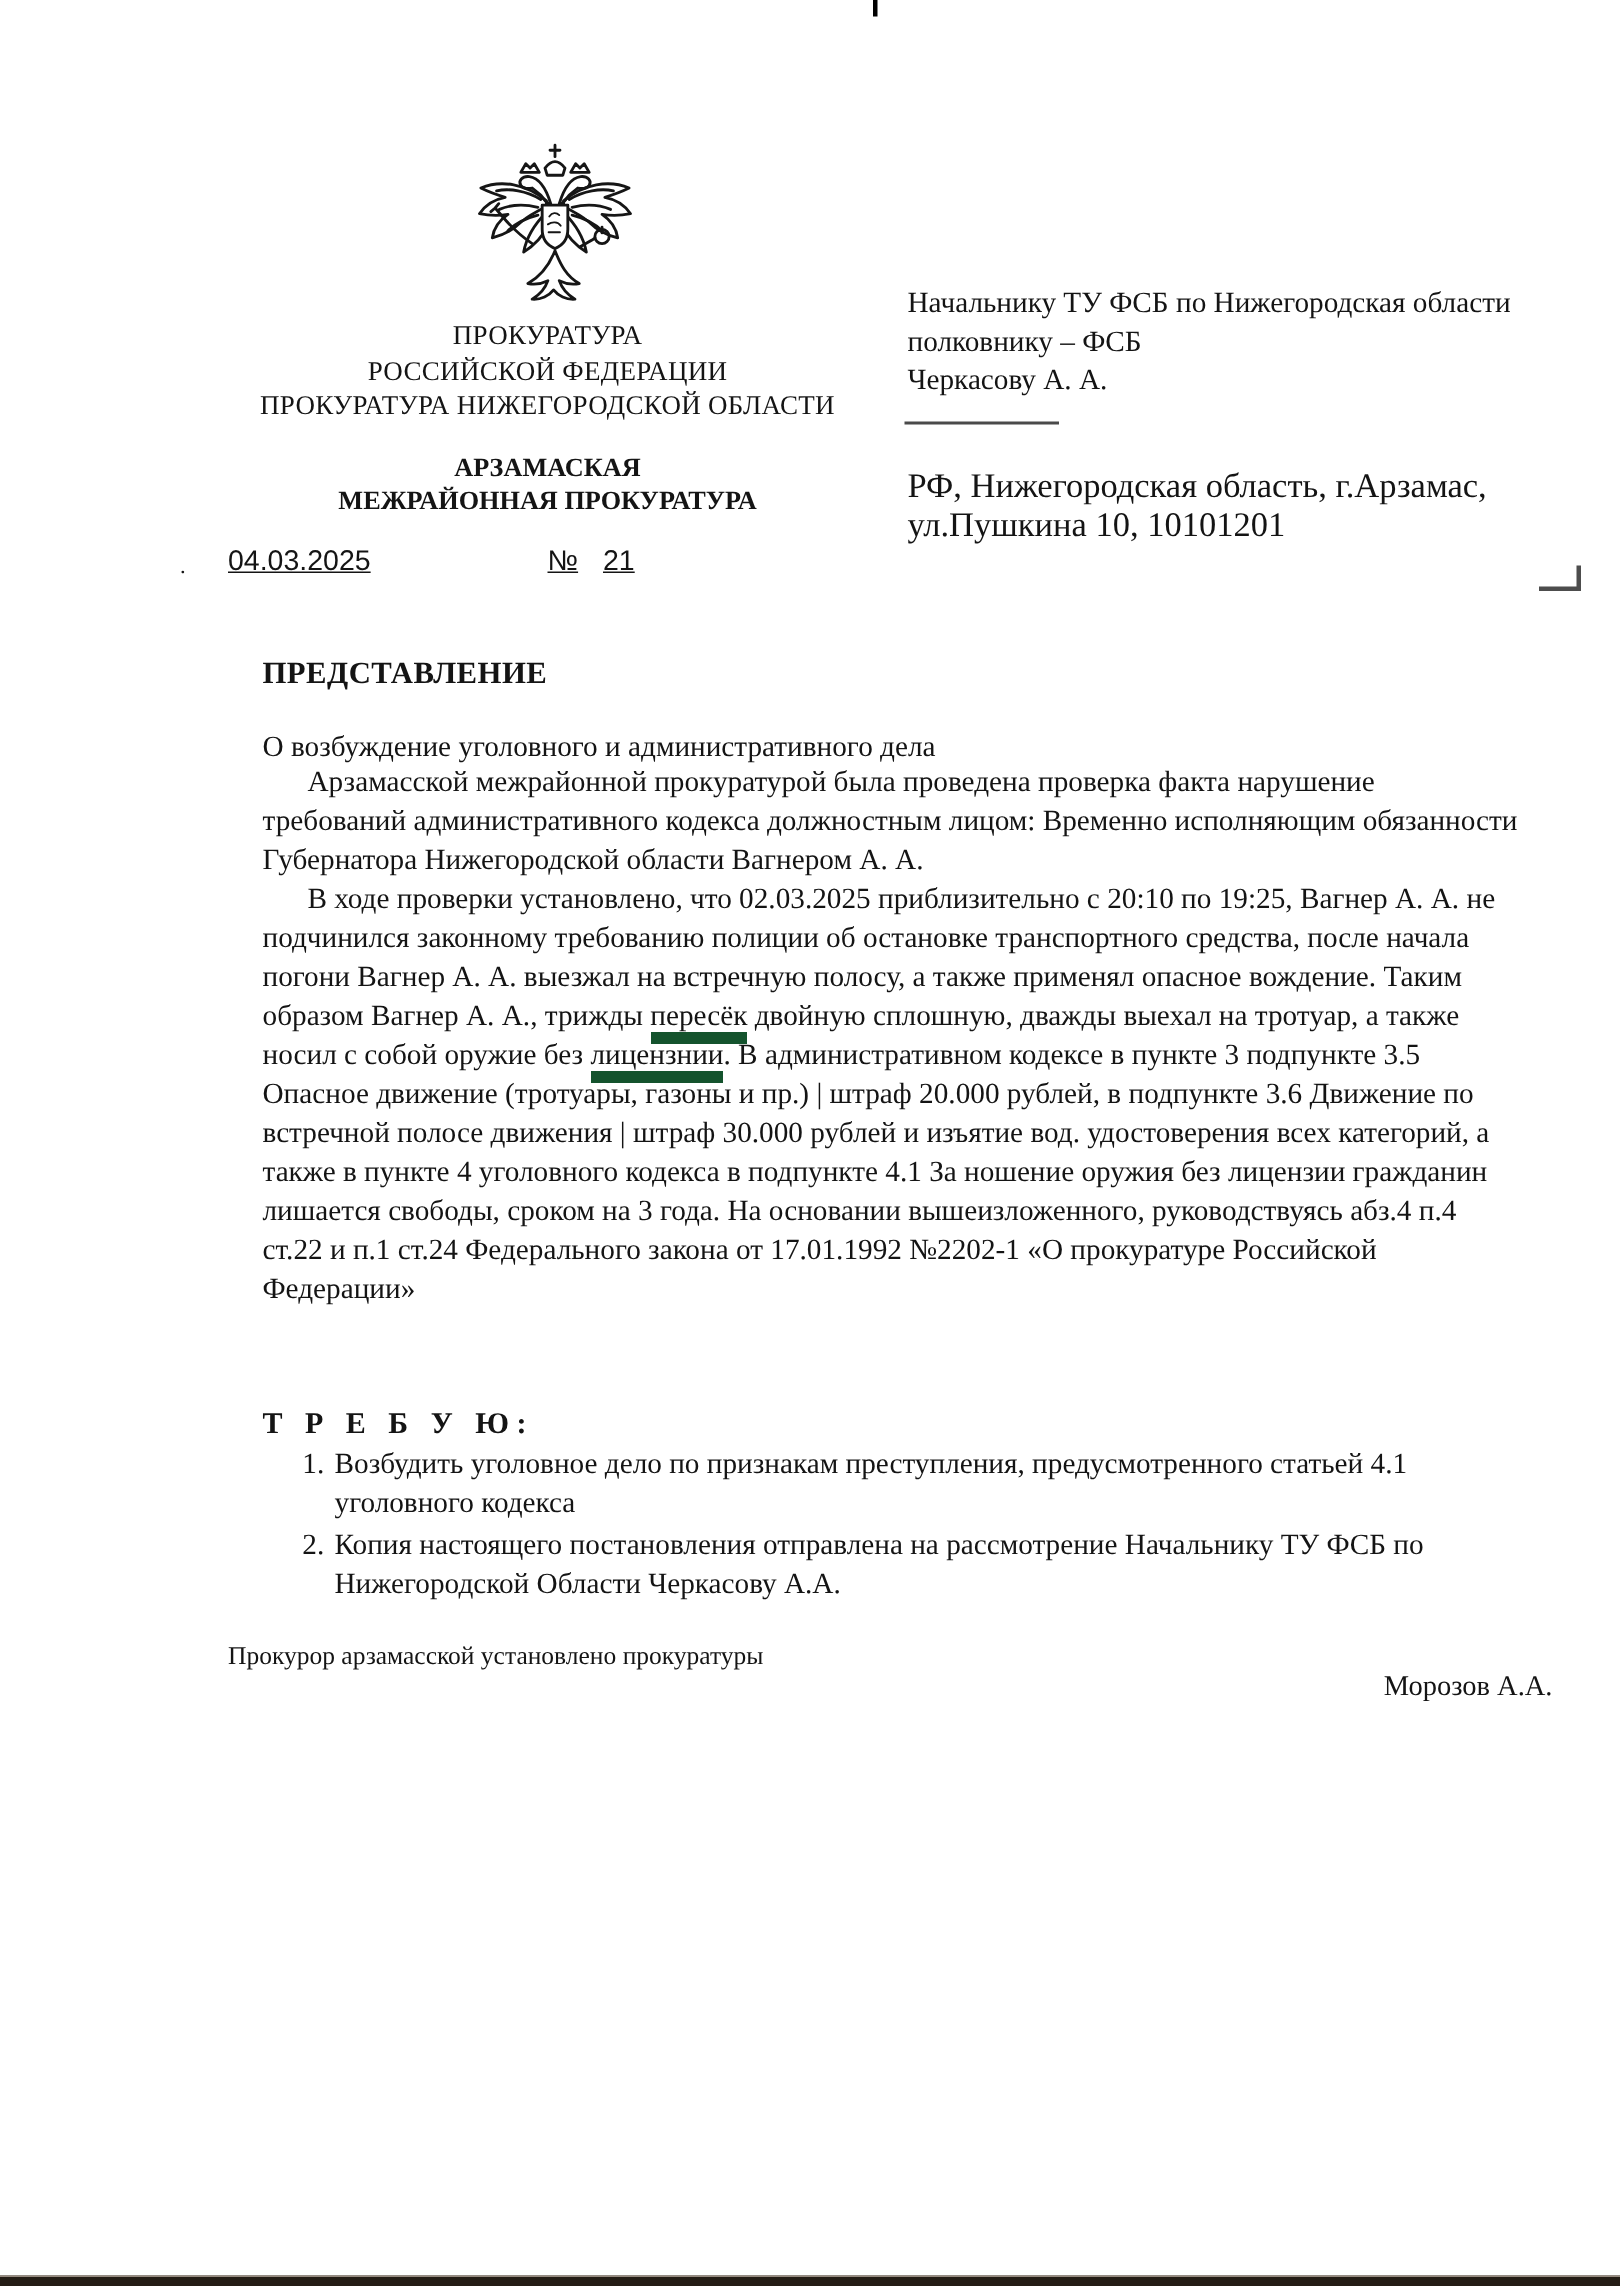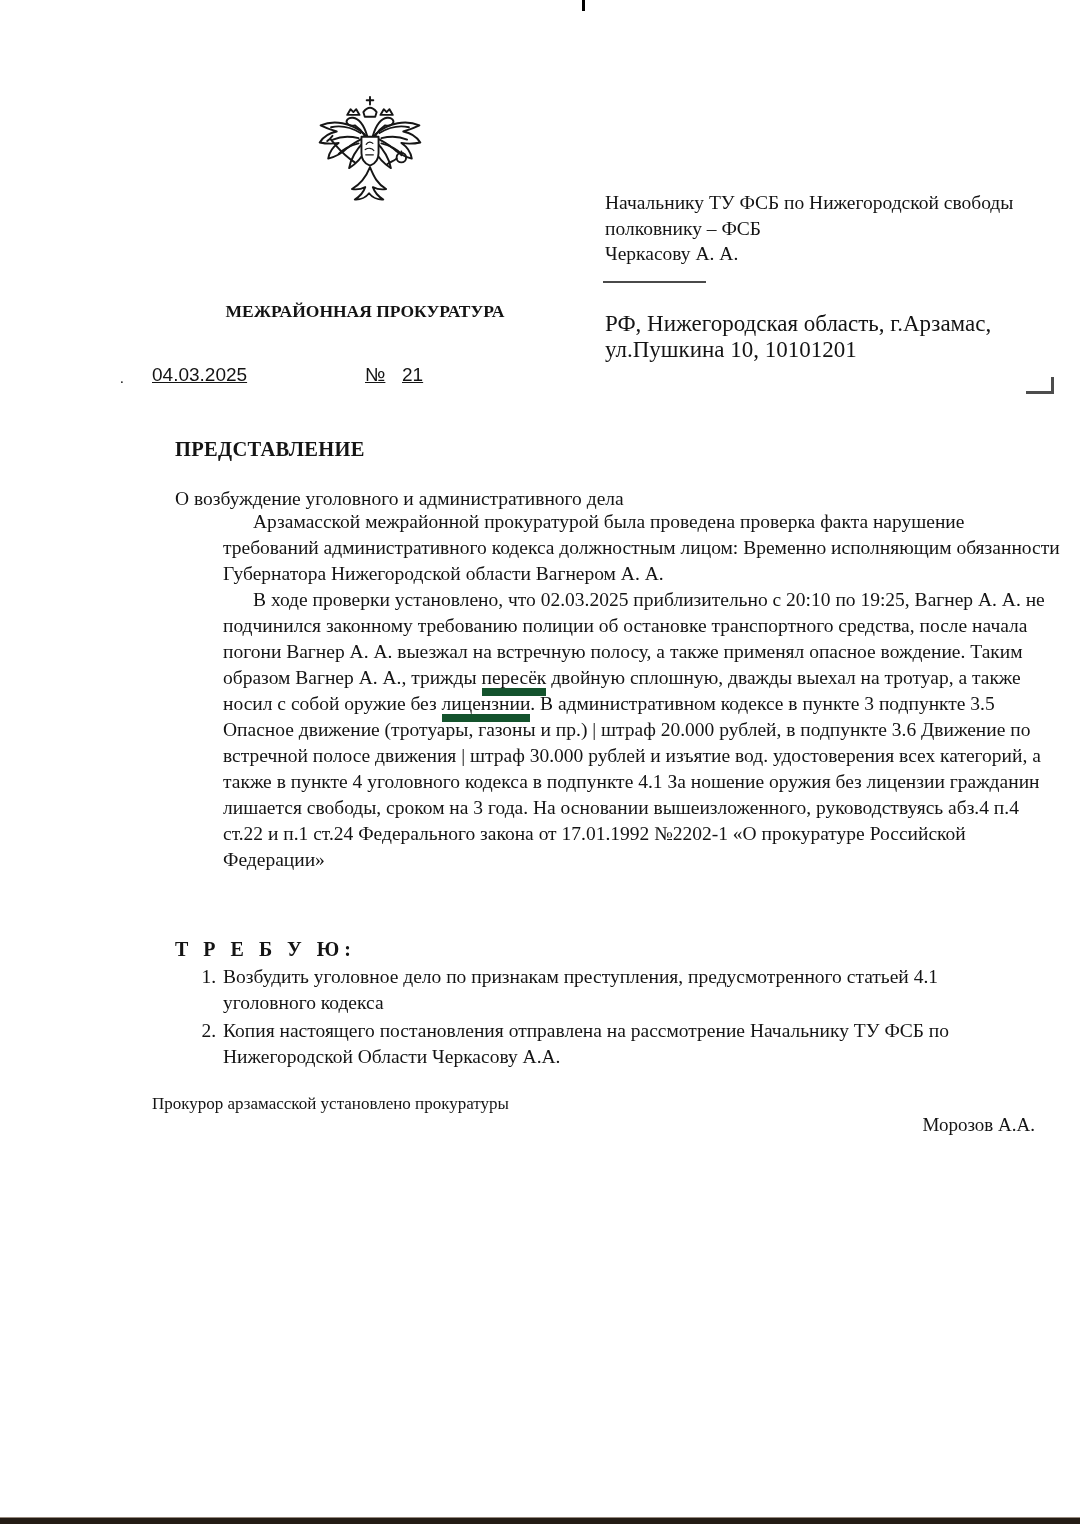--- a/index.html
+++ b/index.html
@@ -59,21 +59,21 @@
     left: 175px; top: 438px; width: 840px;
     font-size: 20.5px; font-weight: bold; letter-spacing: 0.3px;
   }
   .doc-subtitle {
     left: 175px; top: 488px; width: 840px;
     font-size: 19.5px;
   }
 
   .body-text {
     left: 175px; top: 509px; width: 838px;
-    font-size: 19.5px; line-height: 26px; text-align: left; margin-left: 48px;
+    font-size: 19.5px; line-height: 26px; text-align: left;
   }
   .body-text p { margin: 0; text-indent: 30px; }
   .spell { border-bottom: 8px solid #14532d; }
 
   .demand-heading {
     left: 175px; top: 938px; width: 838px;
     font-weight: bold;
     font-size: 20px; letter-spacing: 5px;
   }
   .demand-list {
@@ -134,27 +134,33 @@
         <path d="M60 77 C56 87 50 95 41 100 C46 101 51 100 55 98 C53 104 49 108 44 111 C50 111.5 56 108.5 59 104.5 C62 108.5 68 111.5 74 111 C69 108 65 104 63 98 C67 100 72 101 77 100 C68 95 64 87 60 77 z"></path>
 
         <path d="M44 72 C38 68 30 61 24 54 L18 47 M18 47 l-3 2.5 m3 -2.5 l2.5 -3"></path>
 
         <circle cx="93" cy="67" r="5"></circle>
         <path d="M93 64.5 v-4 m-2 2 h4 M78 74 C83 71 87 69 88 68"></path>
       </g>
     </svg>
   </div>
 
+  <div class="abs org-block">
+    <div>ПРОКУРАТУРА</div>
+    <div>РОССИЙСКОЙ ФЕДЕРАЦИИ</div>
+    <div>ПРОКУРАТУРА НИЖЕГОРОДСКОЙ ОБЛАСТИ</div>
+  </div>
 
   <div class="abs office-block">
+    <div>АРЗАМАСКАЯ</div>
     <div>МЕЖРАЙОННАЯ ПРОКУРАТУРА</div>
   </div>
 
   <div class="abs recipient-block">
-    <div>Начальнику ТУ ФСБ по Нижегородской свободы</div>
+    <div>Начальнику ТУ ФСБ по Нижегородская области</div>
     <div>полковнику – ФСБ</div>
     <div>Черкасову А. А.</div>
   </div>
 
   <div class="abs recipient-underline"></div>
 
   <div class="abs recipient-address">
     <div>РФ, Нижегородская область, г.Арзамас,</div>
     <div>ул.Пушкина 10, 10101201</div>
   </div>

